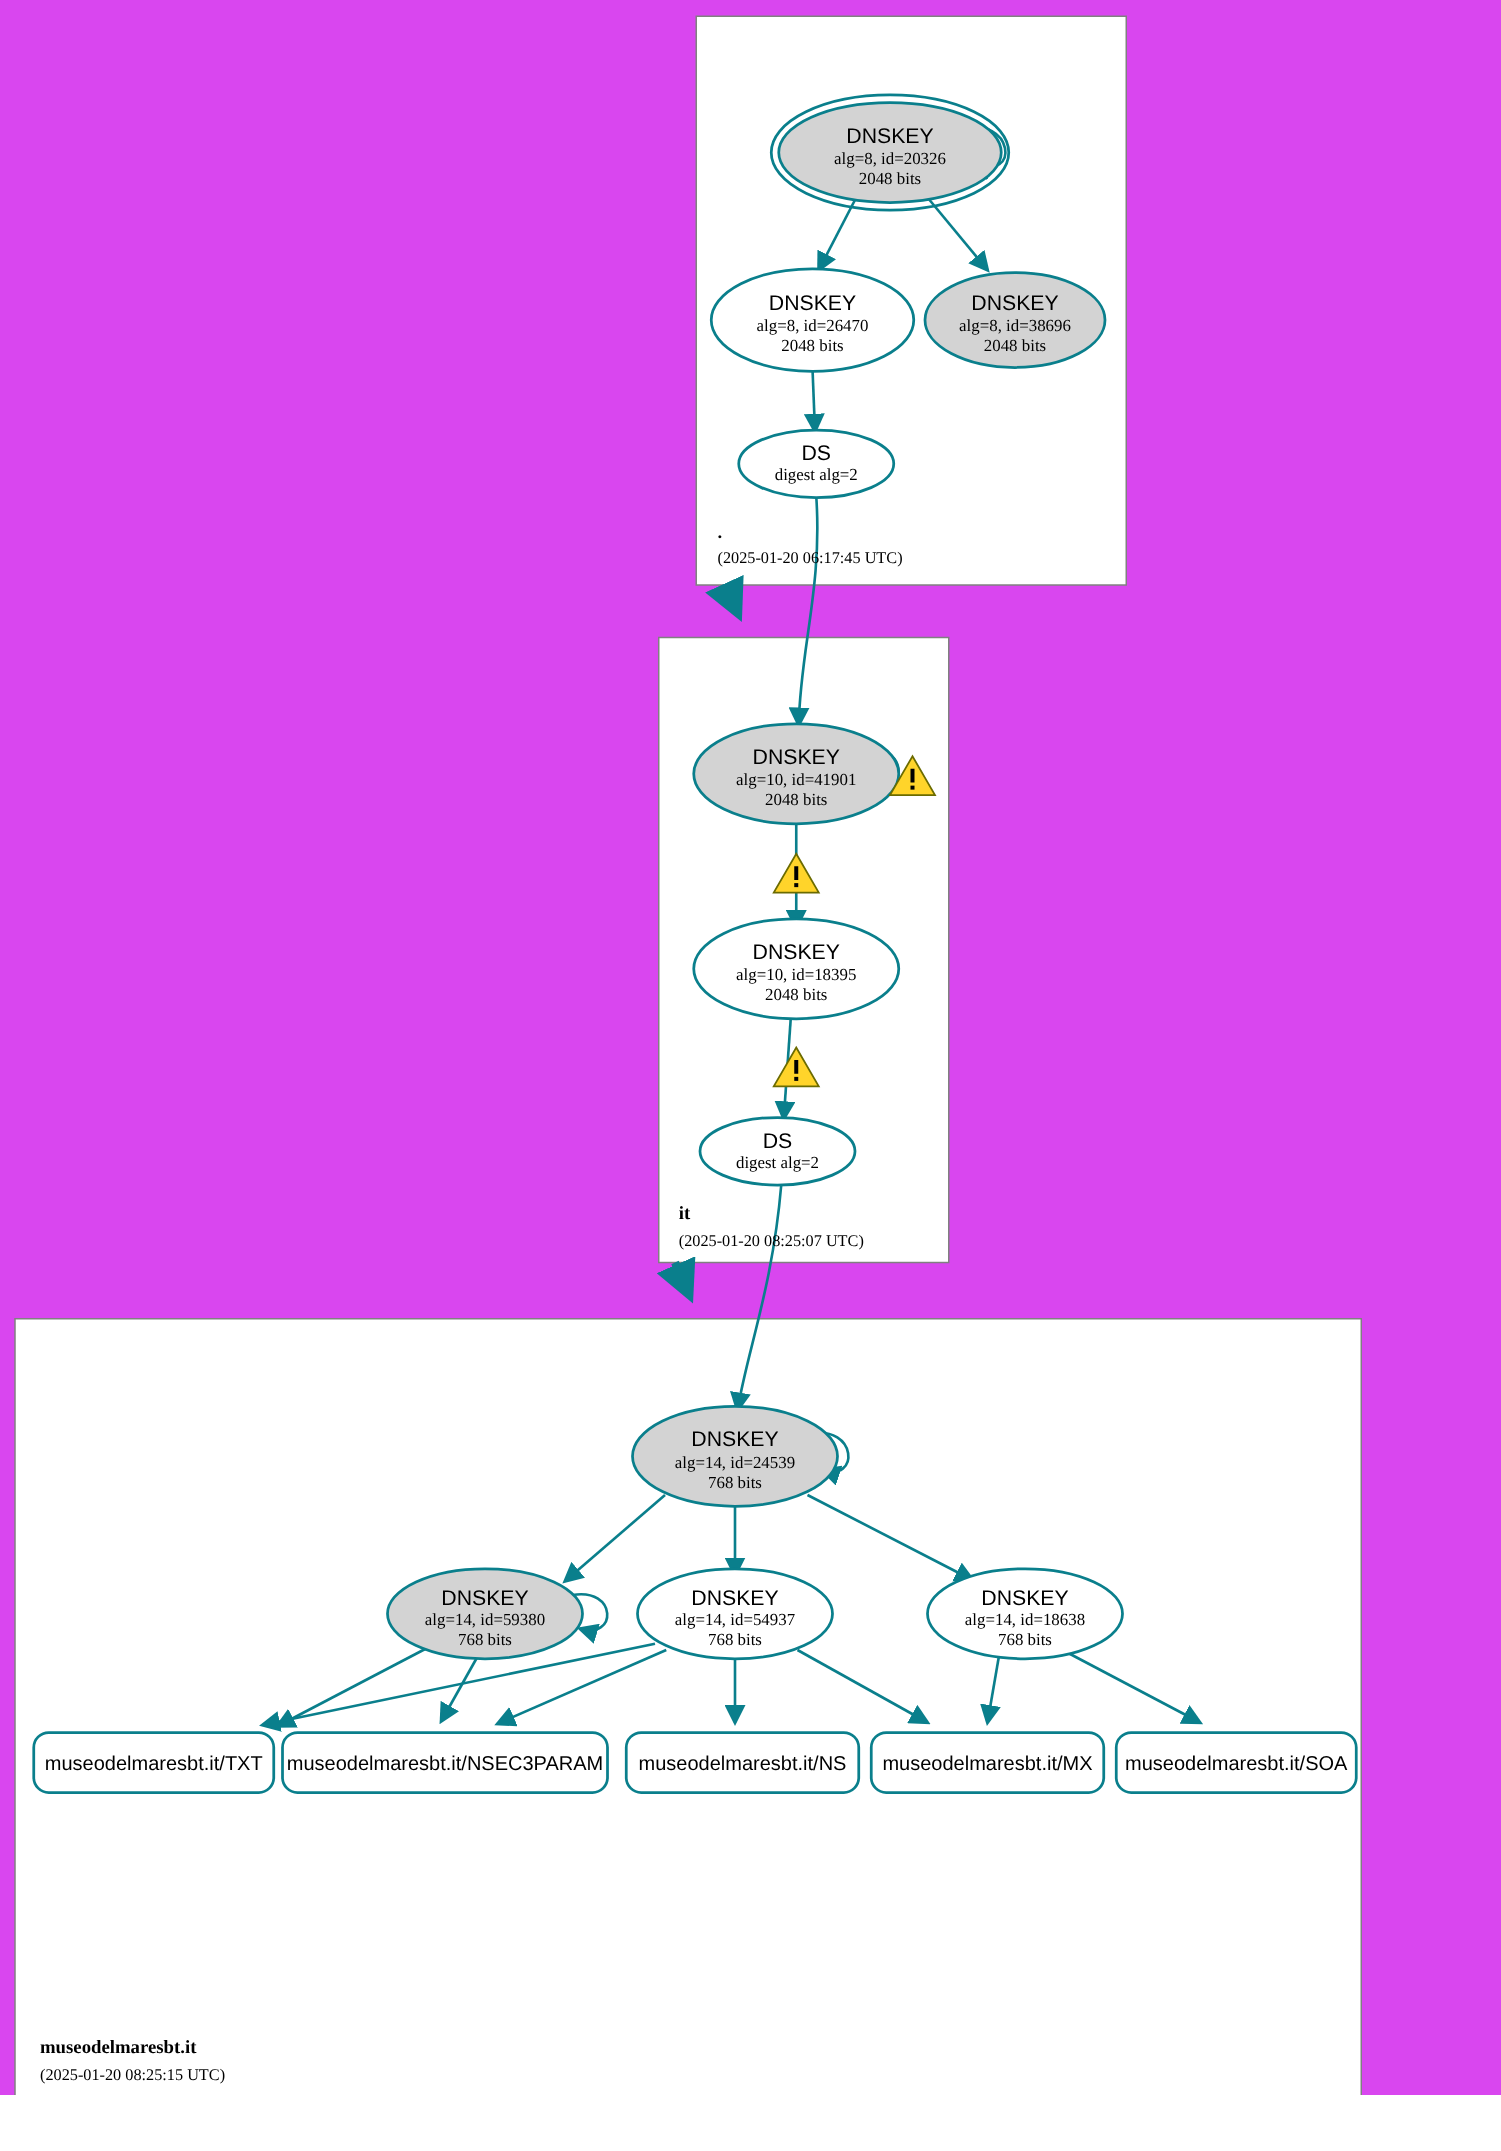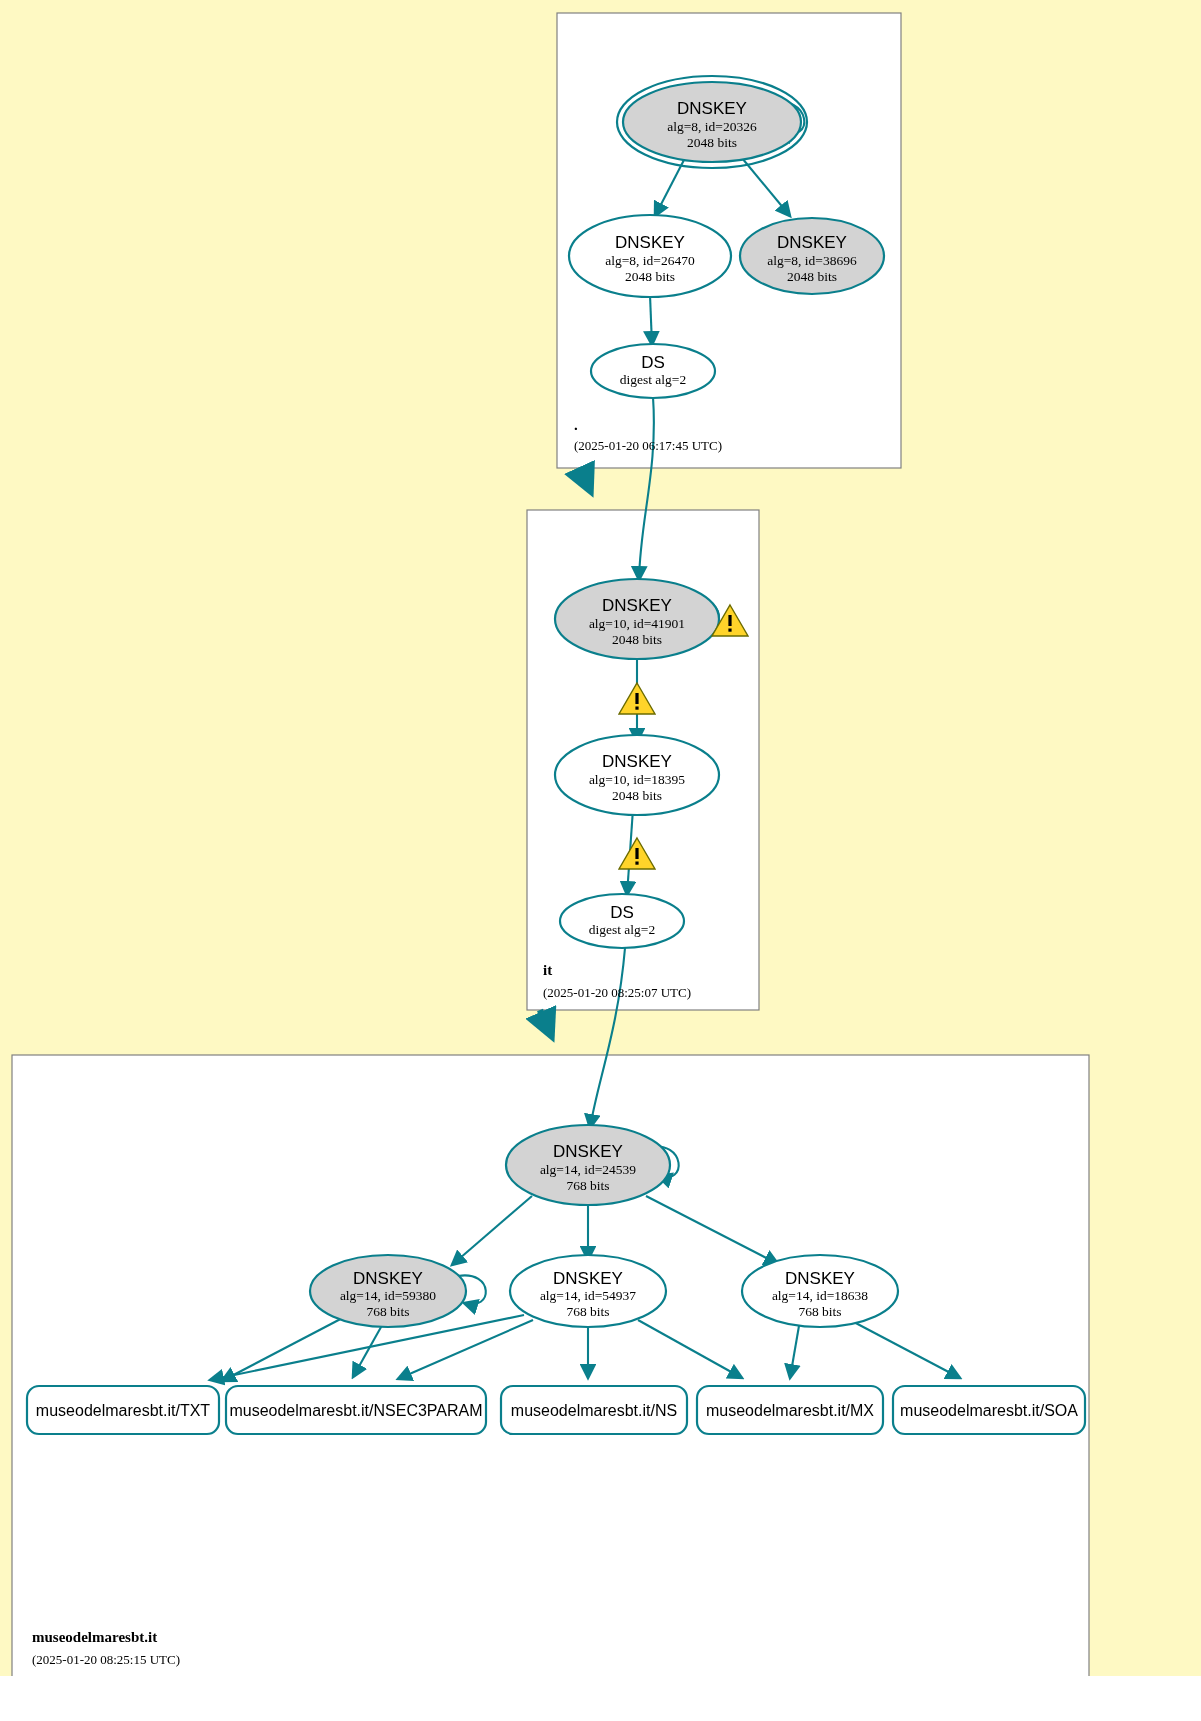--- a/index.html
+++ b/index.html
@@ -1,17 +1,17 @@
 <!DOCTYPE html>
 <html><head>
 <meta charset="utf-8">
 <style>
   html,body{margin:0;padding:0;background:#ffffff;}
   body{font-family:"Liberation Sans", sans-serif;}
-  #stage{position:relative;width:1201px;height:1676px;overflow:hidden;background:#fef9c3;}
+  #stage{position:relative;width:1201px;height:1676px;overflow:hidden;background:#d946ef;}
   svg#canvas{position:absolute;left:0;top:0;width:1201px;height:1721px;}
 
   .zone-box{fill:#ffffff;stroke:#808080;stroke-width:1.2;}
 
   .node-ell{fill:#ffffff;stroke:#0a7f8c;stroke-width:2.2;}
   .node-ell.secure{fill:#d3d3d3;}
   .node-ell.anchor-outer{fill:none;stroke:#0a7f8c;stroke-width:2.2;}
 
   .rr-box{fill:#ffffff;stroke:#0a7f8c;stroke-width:2.2;rx:12;ry:12;}
 

